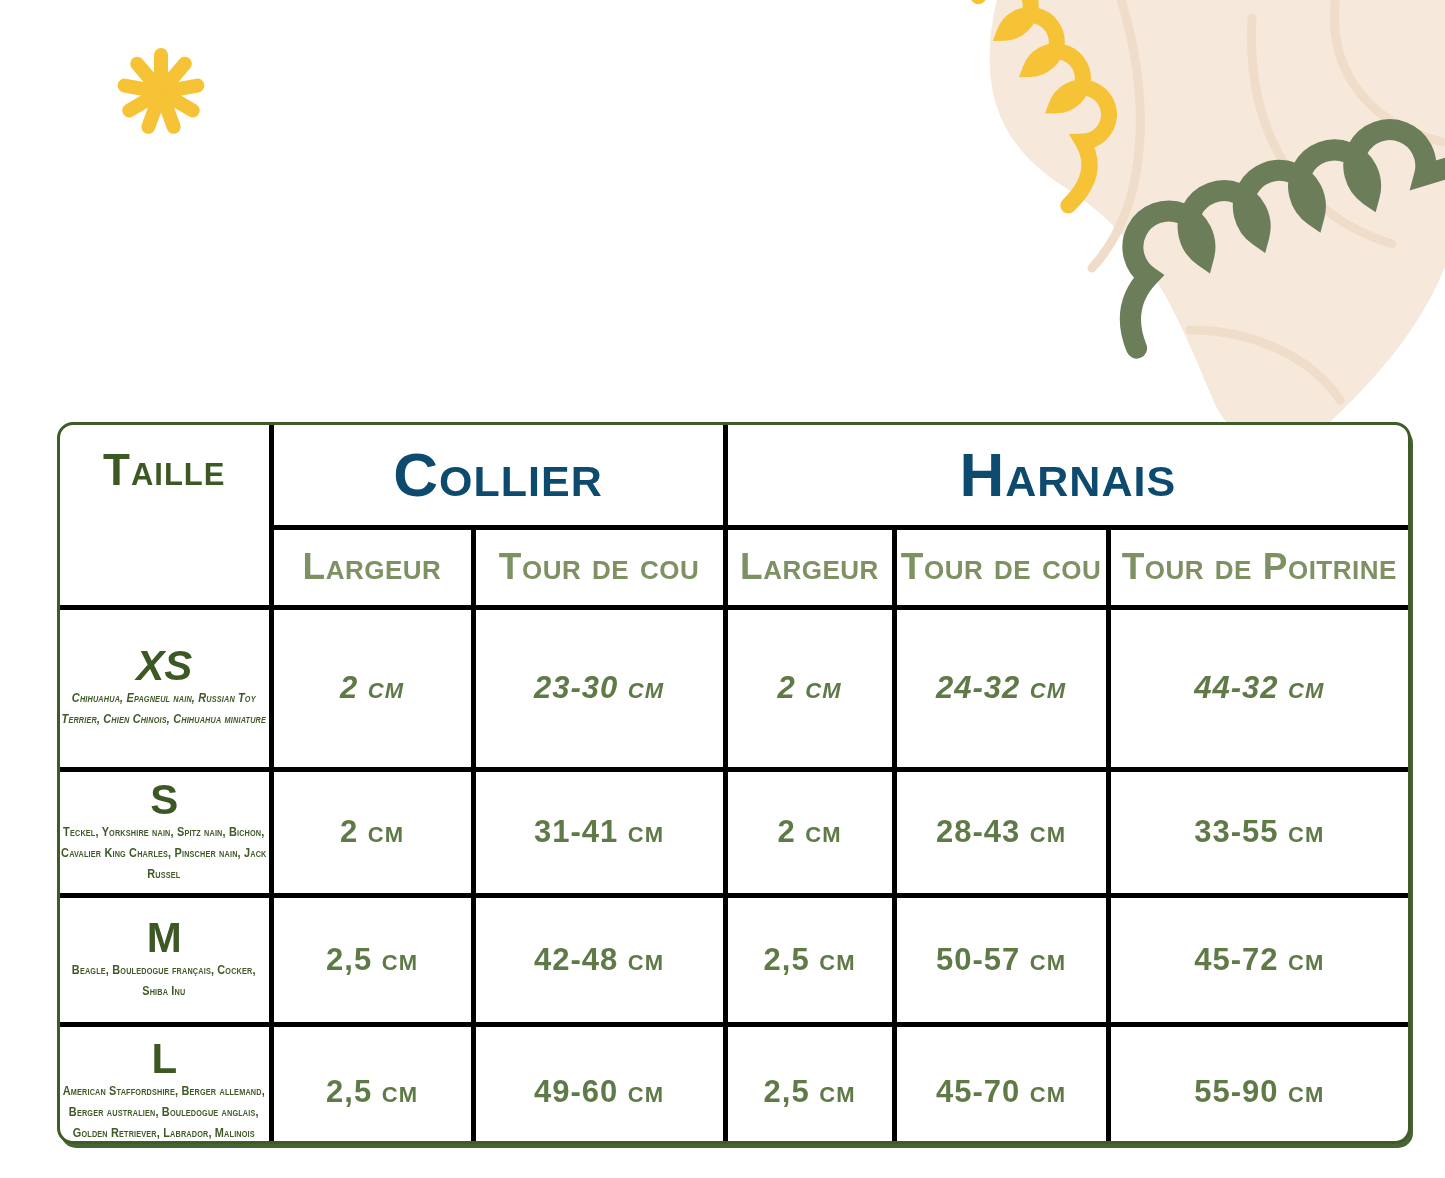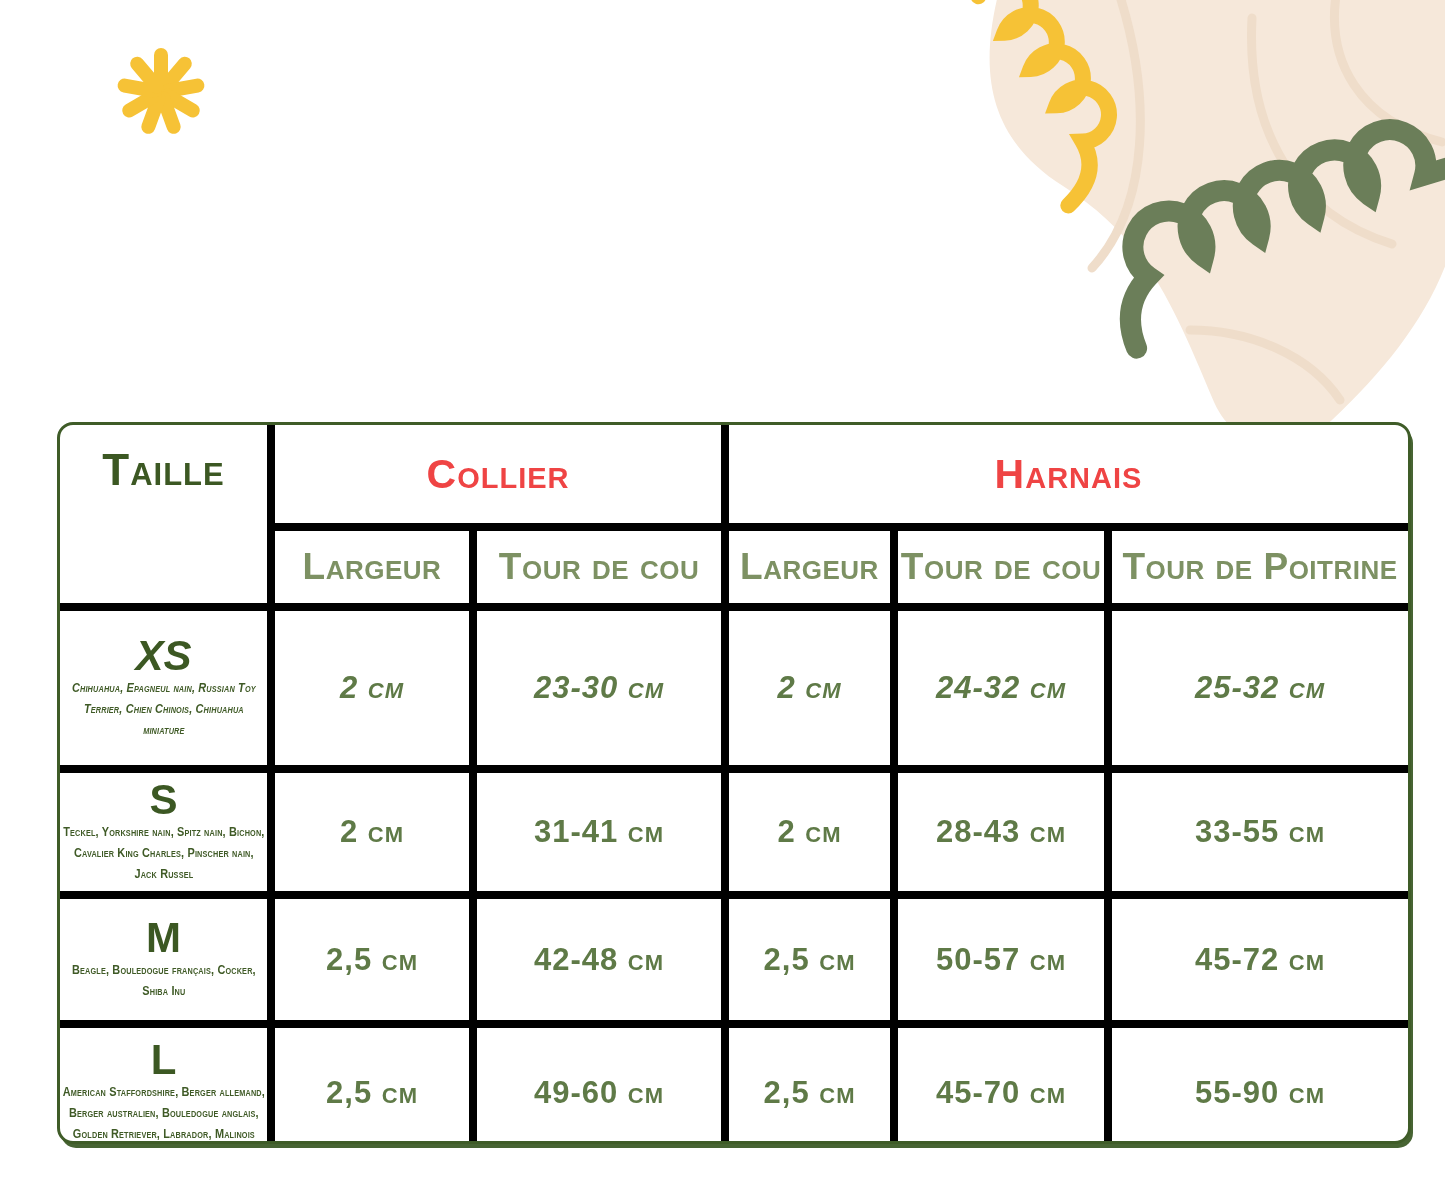--- a/index.html
+++ b/index.html
@@ -56,30 +56,30 @@
     background: #ffffff;
     box-shadow: 3px 5px 0 -1px #476433;
   }
   table.size-table {
     width: 100%; height: 100%;
     border-collapse: collapse;
     border-style: hidden; 
     table-layout: fixed;
   }
   .size-table th, .size-table td {
-    border: 8px solid #000000;
+    border: 5px solid #000000;
     text-align: center;
     vertical-align: middle;
     padding: 0;
     font-weight: bold;
     font-variant: small-caps;
   }
   th.main-head {
-    font-size: 41px;
-    color: #ef4444;
+    font-size: 62px;
+    color: #0c4a6e;
     letter-spacing: 1px;
   }
   th.taille-head {
     vertical-align: top;
     padding-top: 20px;
     font-size: 44px;
     color: #3c5823;
     letter-spacing: 1px;
   }
   tr.subhead th {
@@ -186,21 +186,21 @@
       <tbody>
         <tr>
           <td class="size-cell">
             <div class="size-letter">XS</div>
             <div class="breeds">Chihuahua, Epagneul nain, Russian Toy Terrier, Chien Chinois, Chihuahua miniature</div>
           </td>
           <td class="value-cell">2 cm</td>
           <td class="value-cell">23-30 cm</td>
           <td class="value-cell">2 cm</td>
           <td class="value-cell">24-32 cm</td>
-          <td class="value-cell">25-32 cm</td>
+          <td class="value-cell">44-32 cm</td>
         </tr>
         <tr>
           <td class="size-cell">
             <div class="size-letter">S</div>
             <div class="breeds">Teckel, Yorkshire nain, Spitz nain, Bichon, Cavalier King Charles, Pinscher nain, Jack Russel</div>
           </td>
           <td class="value-cell">2 cm</td>
           <td class="value-cell">31-41 cm</td>
           <td class="value-cell">2 cm</td>
           <td class="value-cell">28-43 cm</td>

